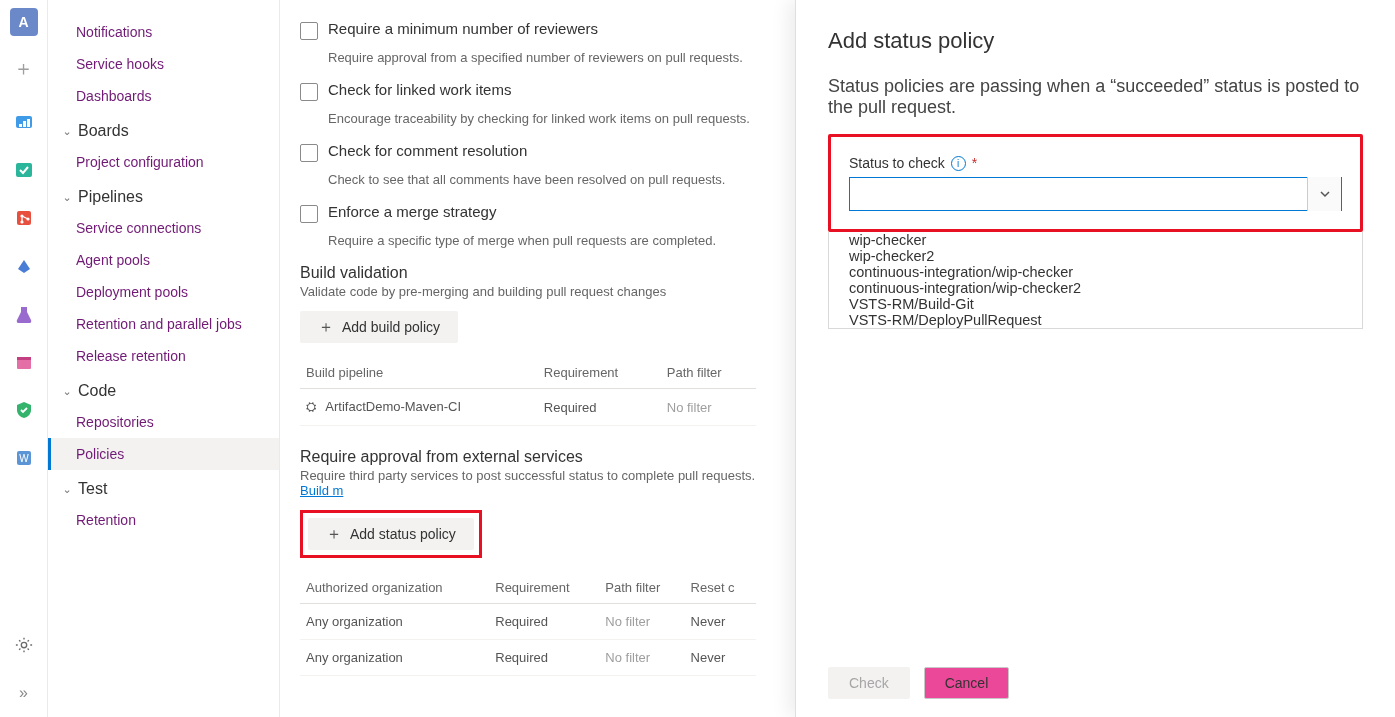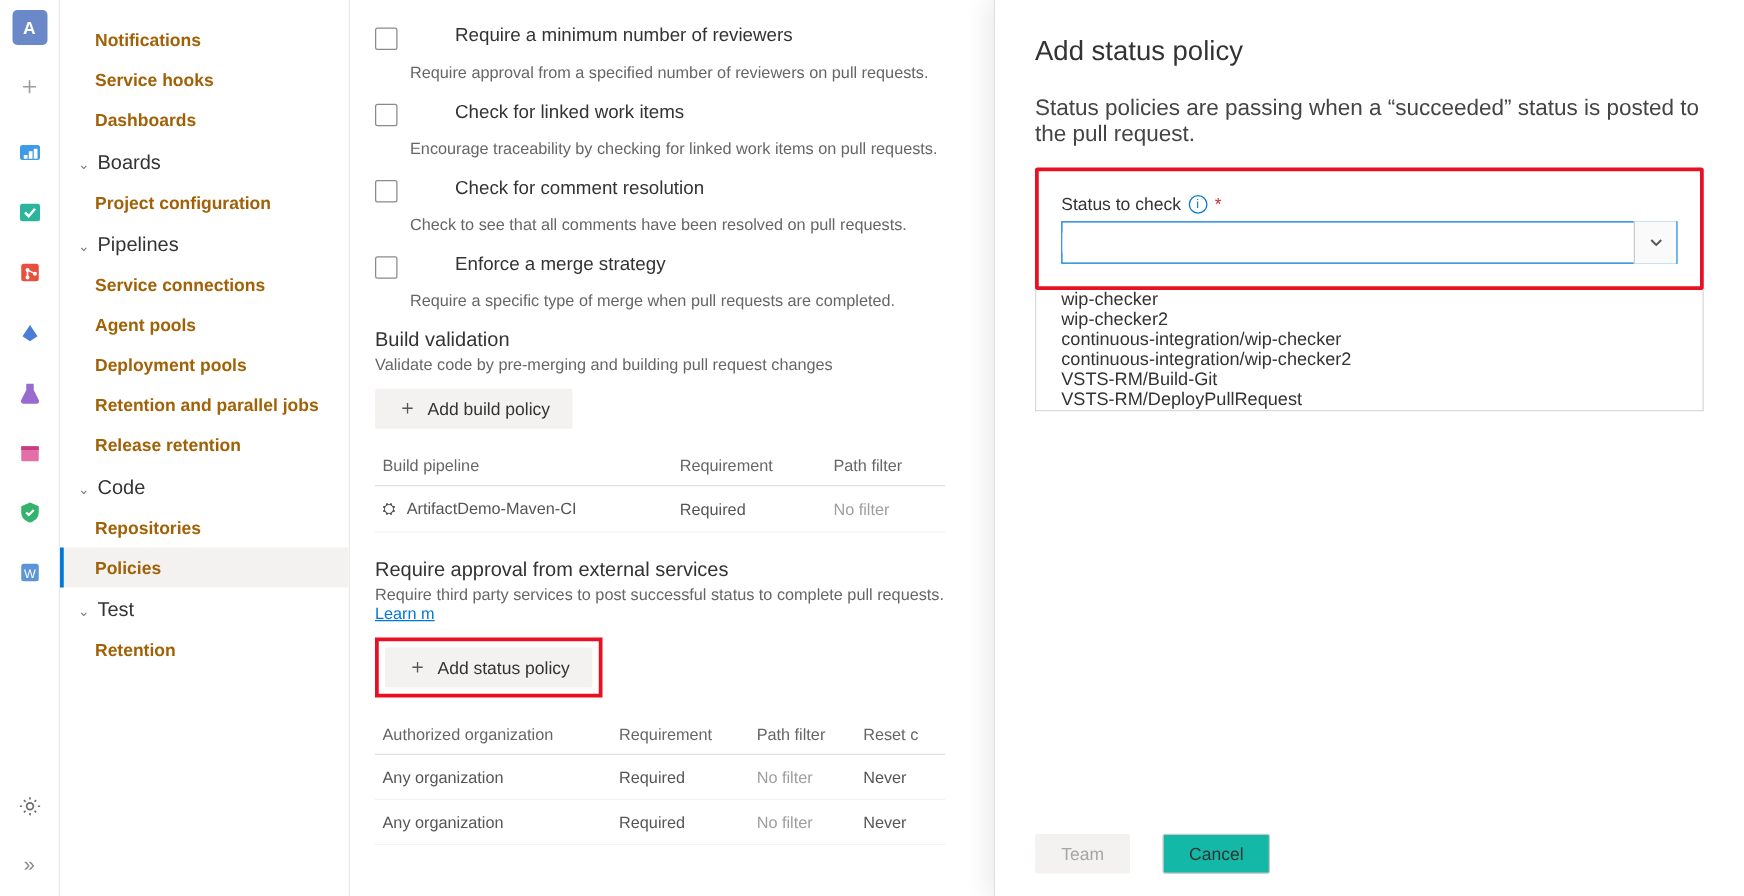--- a/index.html
+++ b/index.html
@@ -41,23 +41,22 @@
     position:absolute; left:48px; top:0; bottom:0;
     width:232px;
     border-right:1px solid #eaeaea;
     background:#fff;
     overflow:hidden;
     padding-top:16px;
   }
   .sb-item {
     padding: 8px 0 8px 28px;
     font-size:14px;
-    color:#a16207;
+    color:#701a75;
     cursor:pointer;
-    font-weight:bold;
   }
   .sb-group {
     display:flex; align-items:center;
     padding:10px 0 6px 12px;
     font-size:16px; color:#333;
     cursor:pointer;
   }
   .sb-group .chev {
     width:14px; display:inline-flex; justify-content:center;
     color:#777; margin-right:4px; font-size:11px;
@@ -78,21 +77,21 @@
     transform:none; content:"";
   }
 
   
   .main {
     position:absolute; left:280px; top:0; bottom:0;
     width:476px;
     padding: 20px 0 0 20px;
     overflow:hidden;
   }
-  .pol-row { display:flex; margin-bottom:10px;gap:36px; }
+  .pol-row { display:flex; margin-bottom:10px; }
   .chk {
     width:18px; height:18px;
     border:1px solid #8a8a8a; border-radius:2px;
     flex-shrink:0;  margin-top:2px;  margin-right:10px;
     background:#fff;
   }
   .pol-title { font-size:15px; color:#333; font-weight:400; }
   .pol-desc { font-size:13px; color:#666; margin:4px 0 16px 28px; }
   .section-head   { font-size:16px; color:#333; margin-top:10px;}
   .section-sub    { font-size:13px; color:#666; margin:2px 0 12px 0;}
@@ -170,21 +169,21 @@
   }
   .panel-footer{
     position:absolute; left:32px; bottom:18px;
     display:flex; gap:14px;
   }
   .btn{
     padding:7px 20px; font-size:14px; border:1px solid transparent;
     border-radius:2px; cursor:pointer;
   }
   .btn.save{ background:#f3f2f1; color:#a6a6a6; cursor:default;}
-  .btn.cancel{ background:#14b8a6; border-color:#c8c8c8; color:#333;margin-left:12px;}
+  .btn.cancel{ background:#ec4899; border-color:#c8c8c8; color:#333;}
 
 </style>
 </head>
 <body>
 
 <div class="rail">
   <div class="proj-badge">A</div>
   <div class="plus">＋</div>
 
   <div class="ico">
@@ -332,21 +331,21 @@
         <td>Required</td>
         <td class="muted">No filter</td>
       </tr>
     </tbody>
   </table>
 
   
   <div class="section-head">Require approval from external services</div>
   <div class="section-sub">
     <span>Require third party services to post successful status to complete pull requests.  </span>
-    <a href="#">Learn m</a>
+    <a href="#">Build m</a>
   </div>
 
   <span class="highlight-red">
     <span class="add-btn" style="margin-bottom:0">
       <span class="plus">＋</span>
       <span>Add status policy</span>
     </span>
   </span>
 
   <table class="list" style="margin-top:14px">
@@ -398,16 +397,16 @@
   <div class="dropdown">
     <div class="opt">wip-checker</div>
     <div class="opt">wip-checker2</div>
     <div class="opt">continuous-integration/wip-checker</div>
     <div class="opt">continuous-integration/wip-checker2</div>
     <div class="opt">VSTS-RM/Build-Git</div>
     <div class="opt">VSTS-RM/DeployPullRequest</div>
   </div>
 
   <div class="panel-footer">
-    <div class="btn save">Team</div>
+    <div class="btn save">Check</div>
     <div class="btn cancel">Cancel</div>
   </div>
 </div>
 
 </body></html>

